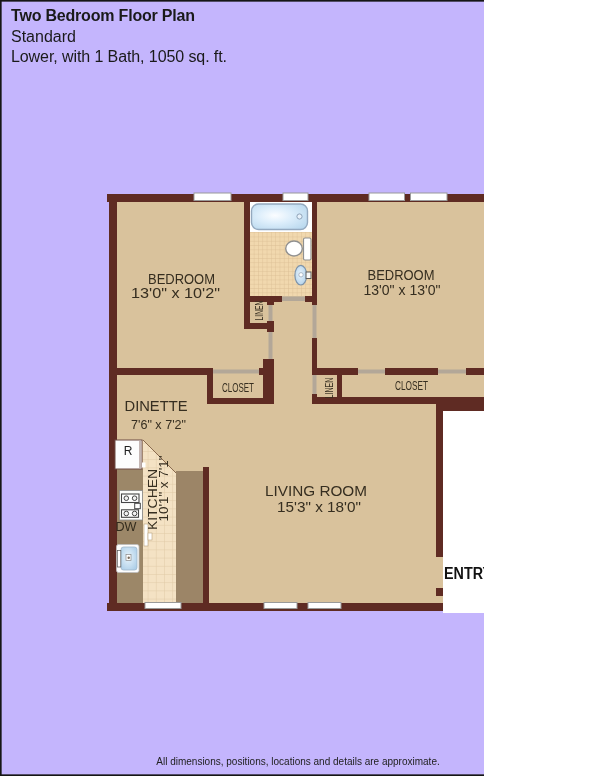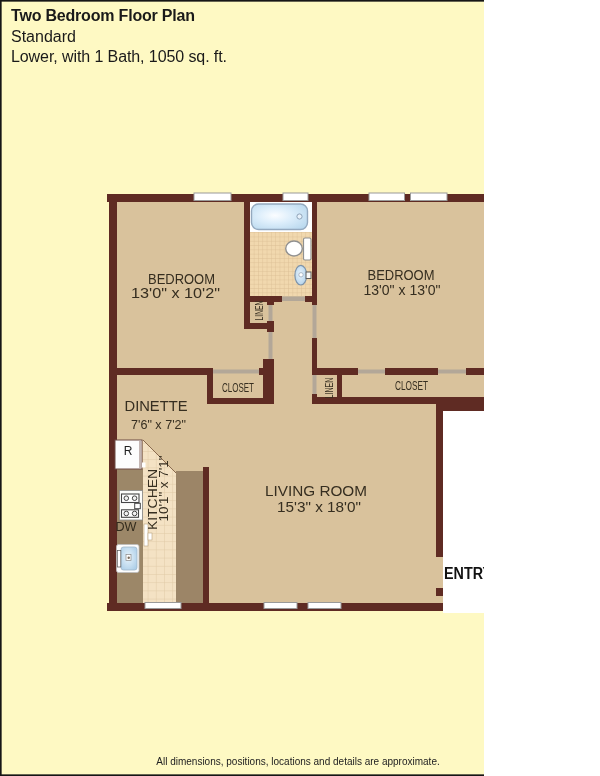--- a/index.html
+++ b/index.html
@@ -1,16 +1,16 @@
 <!DOCTYPE html>
 <html><head>
 <meta charset="utf-8">
 <style>
 html,body{margin:0;padding:0;background:#fff;}
-#page{position:relative;width:484px;height:776px;background:#fef9c3;font-family:"Liberation Sans",sans-serif;overflow:hidden;}
+#page{position:relative;width:484px;height:776px;background:#c4b5fd;font-family:"Liberation Sans",sans-serif;overflow:hidden;}
 svg{position:absolute;left:0;top:0;}
 </style>
 </head>
 <body>
 <div id="page">
 <svg width="600" height="776" viewBox="0 0 600 776">
 <defs>
 <radialGradient id="tubg" cx="42%" cy="45%" r="75%">
 <stop offset="0%" stop-color="#fbfdff"></stop>
 <stop offset="40%" stop-color="#ddeefb"></stop>

